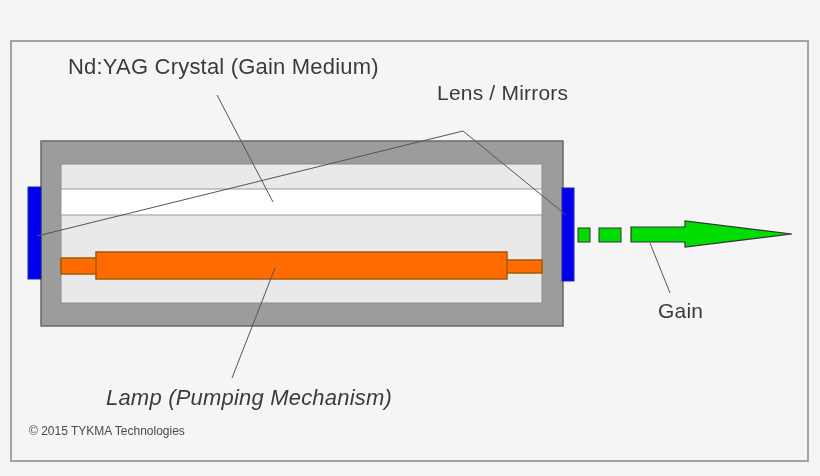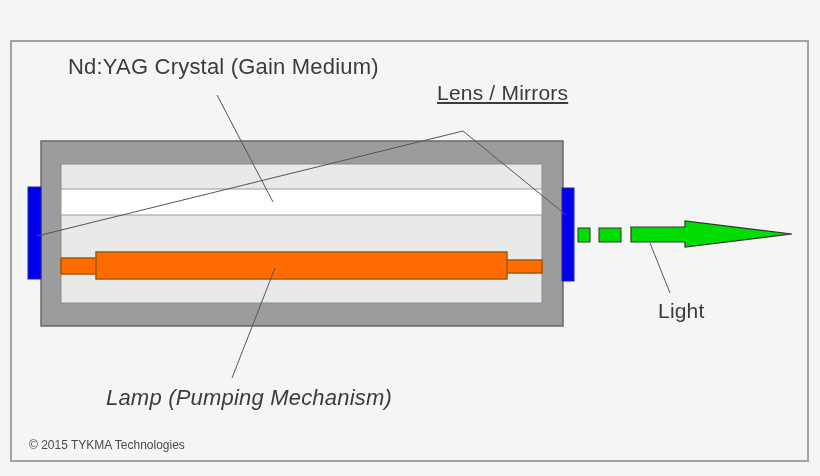--- a/index.html
+++ b/index.html
@@ -43,21 +43,20 @@
   .label .line {
     display: block;
   }
   .copyright {
     position: absolute;
     left: 29px;
     top: 424px;
     color: #4a4a4a;
     font-size: 12px;
     white-space: nowrap;
-    margin-top: 14px;
   }
 </style>
 </head>
 <body>
 
 <div id="canvas">
 
   <div class="frame"></div>
 
   <svg class="diagram-layer" viewBox="0 0 820 476">
@@ -83,23 +82,23 @@
 
     <line x1="217" y1="95" x2="273" y2="202" stroke="#555555" stroke-width="1"></line>
     <line x1="463" y1="131" x2="37" y2="236" stroke="#555555" stroke-width="1"></line>
     <line x1="463" y1="131" x2="566" y2="215" stroke="#555555" stroke-width="1"></line>
     <line x1="275" y1="268" x2="232" y2="378" stroke="#555555" stroke-width="1"></line>
     <line x1="650" y1="243" x2="670" y2="293" stroke="#555555" stroke-width="1"></line>
   </svg>
 
   <div class="label" style="left:68px; top:55px;">Nd:YAG Crystal (Gain Medium)</div>
 
-  <div class="label" style="left:437px; top:82px; font-size:21px; line-height:22px;text-decoration:underline;">
+  <div class="label" style="left:437px; top:82px; font-size:21px; line-height:22px;">
     <span class="line">Lens / Mirrors</span>
   </div>
 
   <div class="label" style="left:106px; top:386px;font-style:italic;">Lamp (Pumping Mechanism)</div>
 
-  <div class="label" style="left:658px; top:299px; font-size:21px;">Light</div>
+  <div class="label" style="left:658px; top:299px; font-size:21px;">Gain</div>
 
   <div class="copyright">© 2015 TYKMA Technologies</div>
 
 </div>
 
 </body></html>

